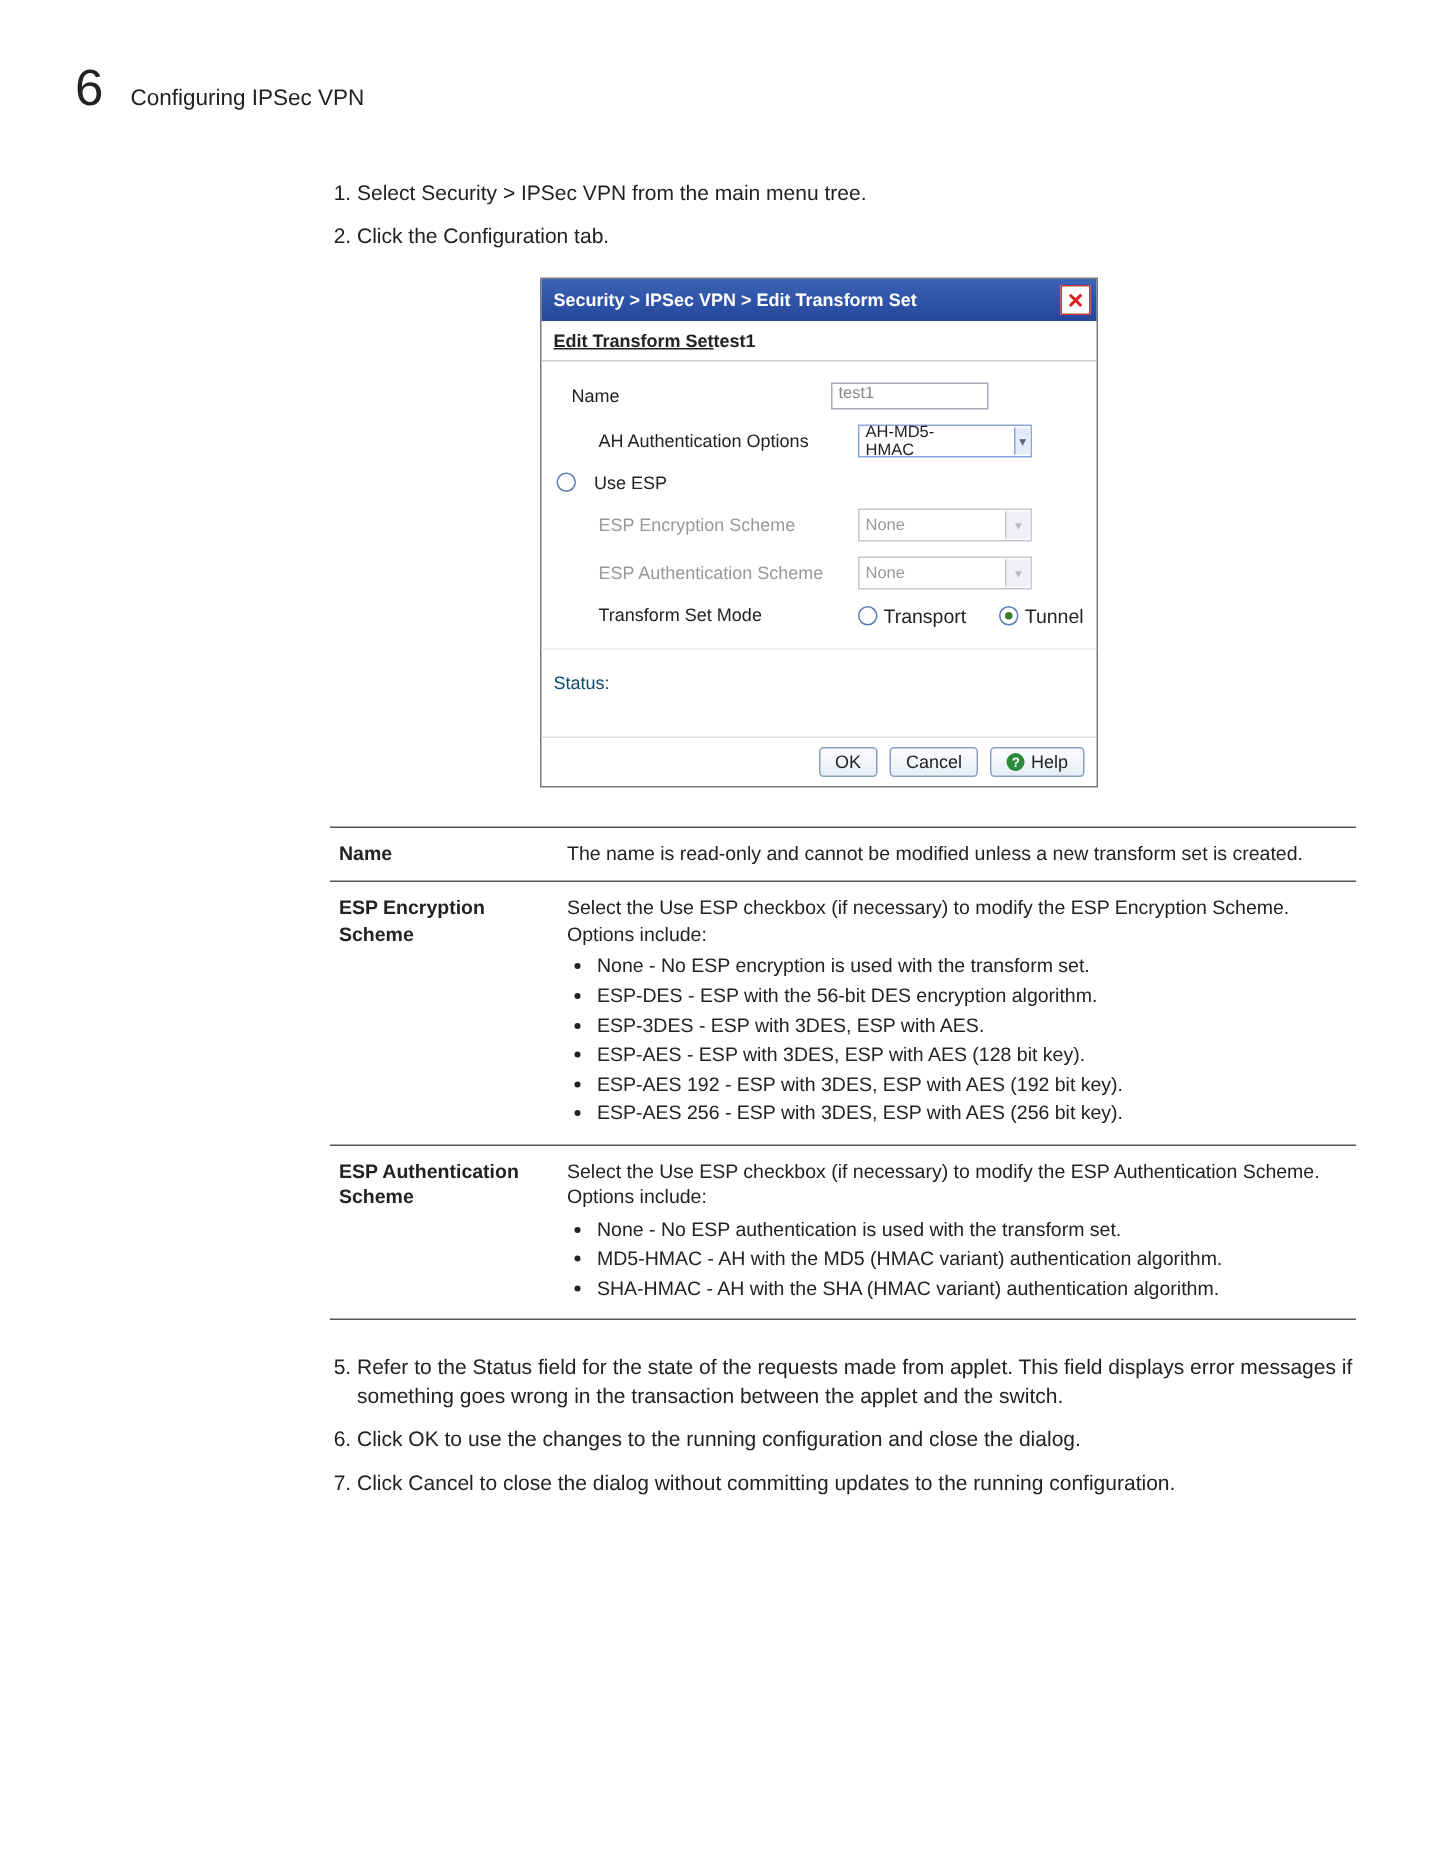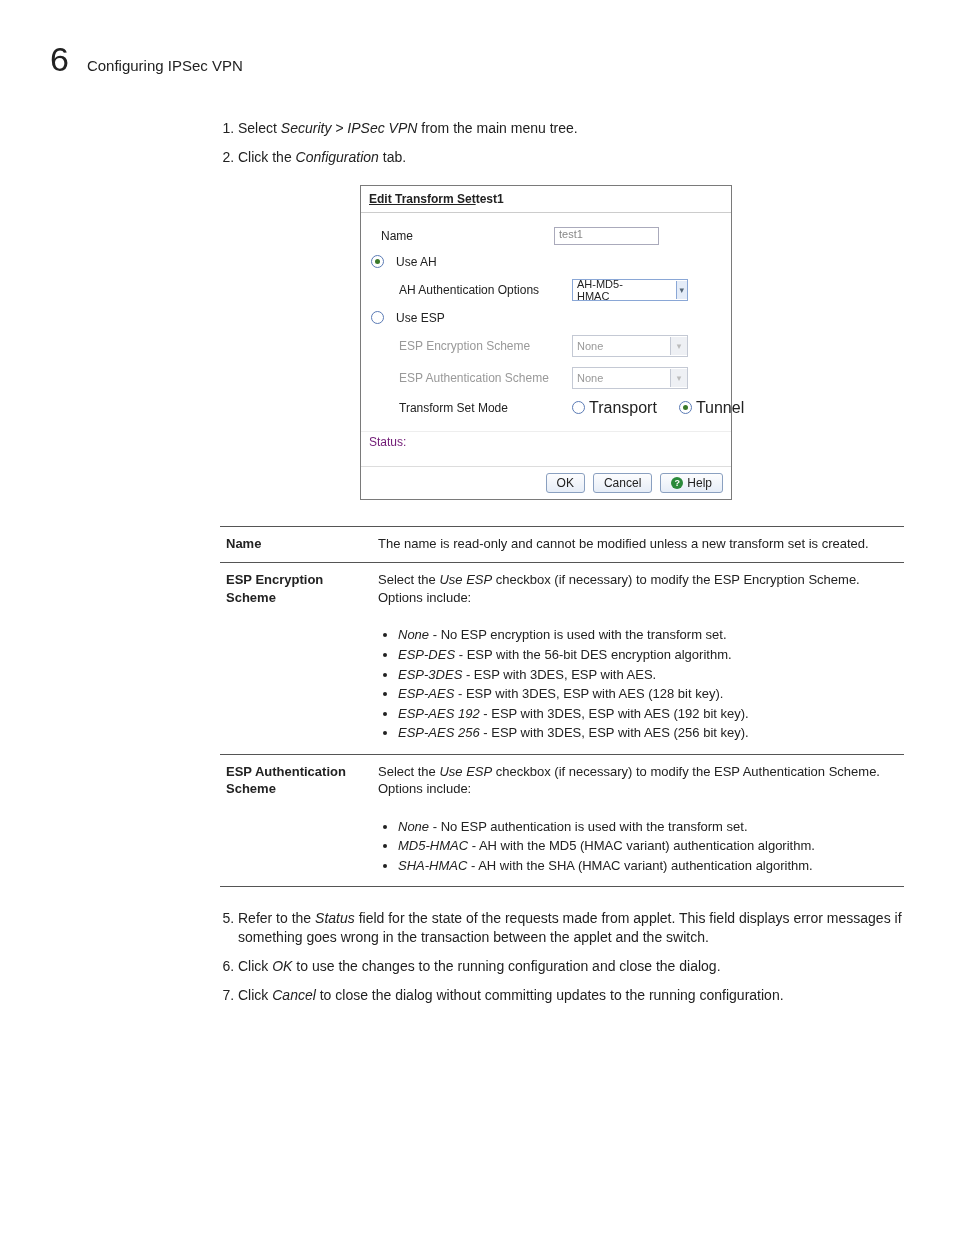--- a/index.html
+++ b/index.html
@@ -29,21 +29,21 @@
     margin-left: 170px;
   }
   ol.steps {
     padding-left: 18px;
     margin: 0 0 18px 0;
   }
   ol.steps > li {
     margin-bottom: 10px;
     line-height: 1.35;
   }
-  .italic { font-style: italic; }
+  .italic { }
 
   
   .dialog {
     width: 370px;
     margin: 10px 0 26px 140px;
     border: 1px solid #7a7a7a;
     font-size: 12px;
     background: #fff;
   }
   .dlg-titlebar {
@@ -136,24 +136,24 @@
     margin-right: 4px;
     vertical-align: middle;
     flex-shrink: 0;
   }
   .radio.checked::after {
     content: "";
     width: 5px; height: 5px;
     background: #3b7a2a;
     border-radius: 50%;
   }
-  .radio-inline { display: inline-flex; align-items: center; margin-right: 14px; font-size: 16px; }
+  .radio-inline { display: inline-flex; align-items: center; margin-right: 14px; font-size: 13px; }
   .dlg-status {
-    padding: 3px 8px;
-    color: #701a75;
+    padding: 15px 8px;
+    color: #0c4a6e;
     font-size: 12px;
     border-top: 1px solid #eee;
     height: 28px;
   }
   .dlg-footer {
     display: flex;
     justify-content: flex-end;
     gap: 8px;
     padding: 6px 8px;
     border-top: 1px solid #ddd;
@@ -192,21 +192,21 @@
     border-bottom: 1px solid #555;
     padding: 8px 6px 10px 6px;
     vertical-align: top;
     line-height: 1.35;
   }
   table.fields td:first-child {
     font-weight: bold;
     width: 140px;
   }
   table.fields ul {
-    margin: 20px 0 0 20px;
+    margin: 4px 0 0 20px;
     padding: 0;
   }
   table.fields ul li {
     margin-bottom: 2px;
   }
 </style>
 </head>
 <body>
 
 <div class="page-header">
@@ -219,35 +219,35 @@
   <ol class="steps" start="1">
     <li>
       <span>Select </span><span class="italic">Security &gt; IPSec VPN</span><span> from the main menu tree.</span>
     </li>
     <li>
       <span>Click the </span><span class="italic">Configuration</span><span> tab.</span>
     </li>
   </ol>
 
   <div class="dialog">
+    <div class="dlg-titlebar">
+      <span>Security &gt; IPSec VPN &gt; Edit Transform Set</span>
+      <span class="dlg-close">✕</span>
+    </div>
     <div class="dlg-subhead">
       <span class="left">Edit Transform Set</span>
       <span class="right">test1</span>
     </div>
     <div class="dlg-body">
 
       <div class="form-row">
         <span class="lbl">Name</span>
         <span class="textfield">test1</span>
       </div>
 
-      <div class="form-row" style="margin-left:-10px">
-        <span class="radio checked"></span>
-        <span>Use AH</span>
-      </div>
 
       <div class="form-row">
         <span class="lbl indent">AH Authentication Options</span>
         <span class="select">
           <span>AH-MD5-HMAC</span>
           <span class="arrow">▾</span>
         </span>
       </div>
 
       <div class="form-row" style="margin-left:-10px">

